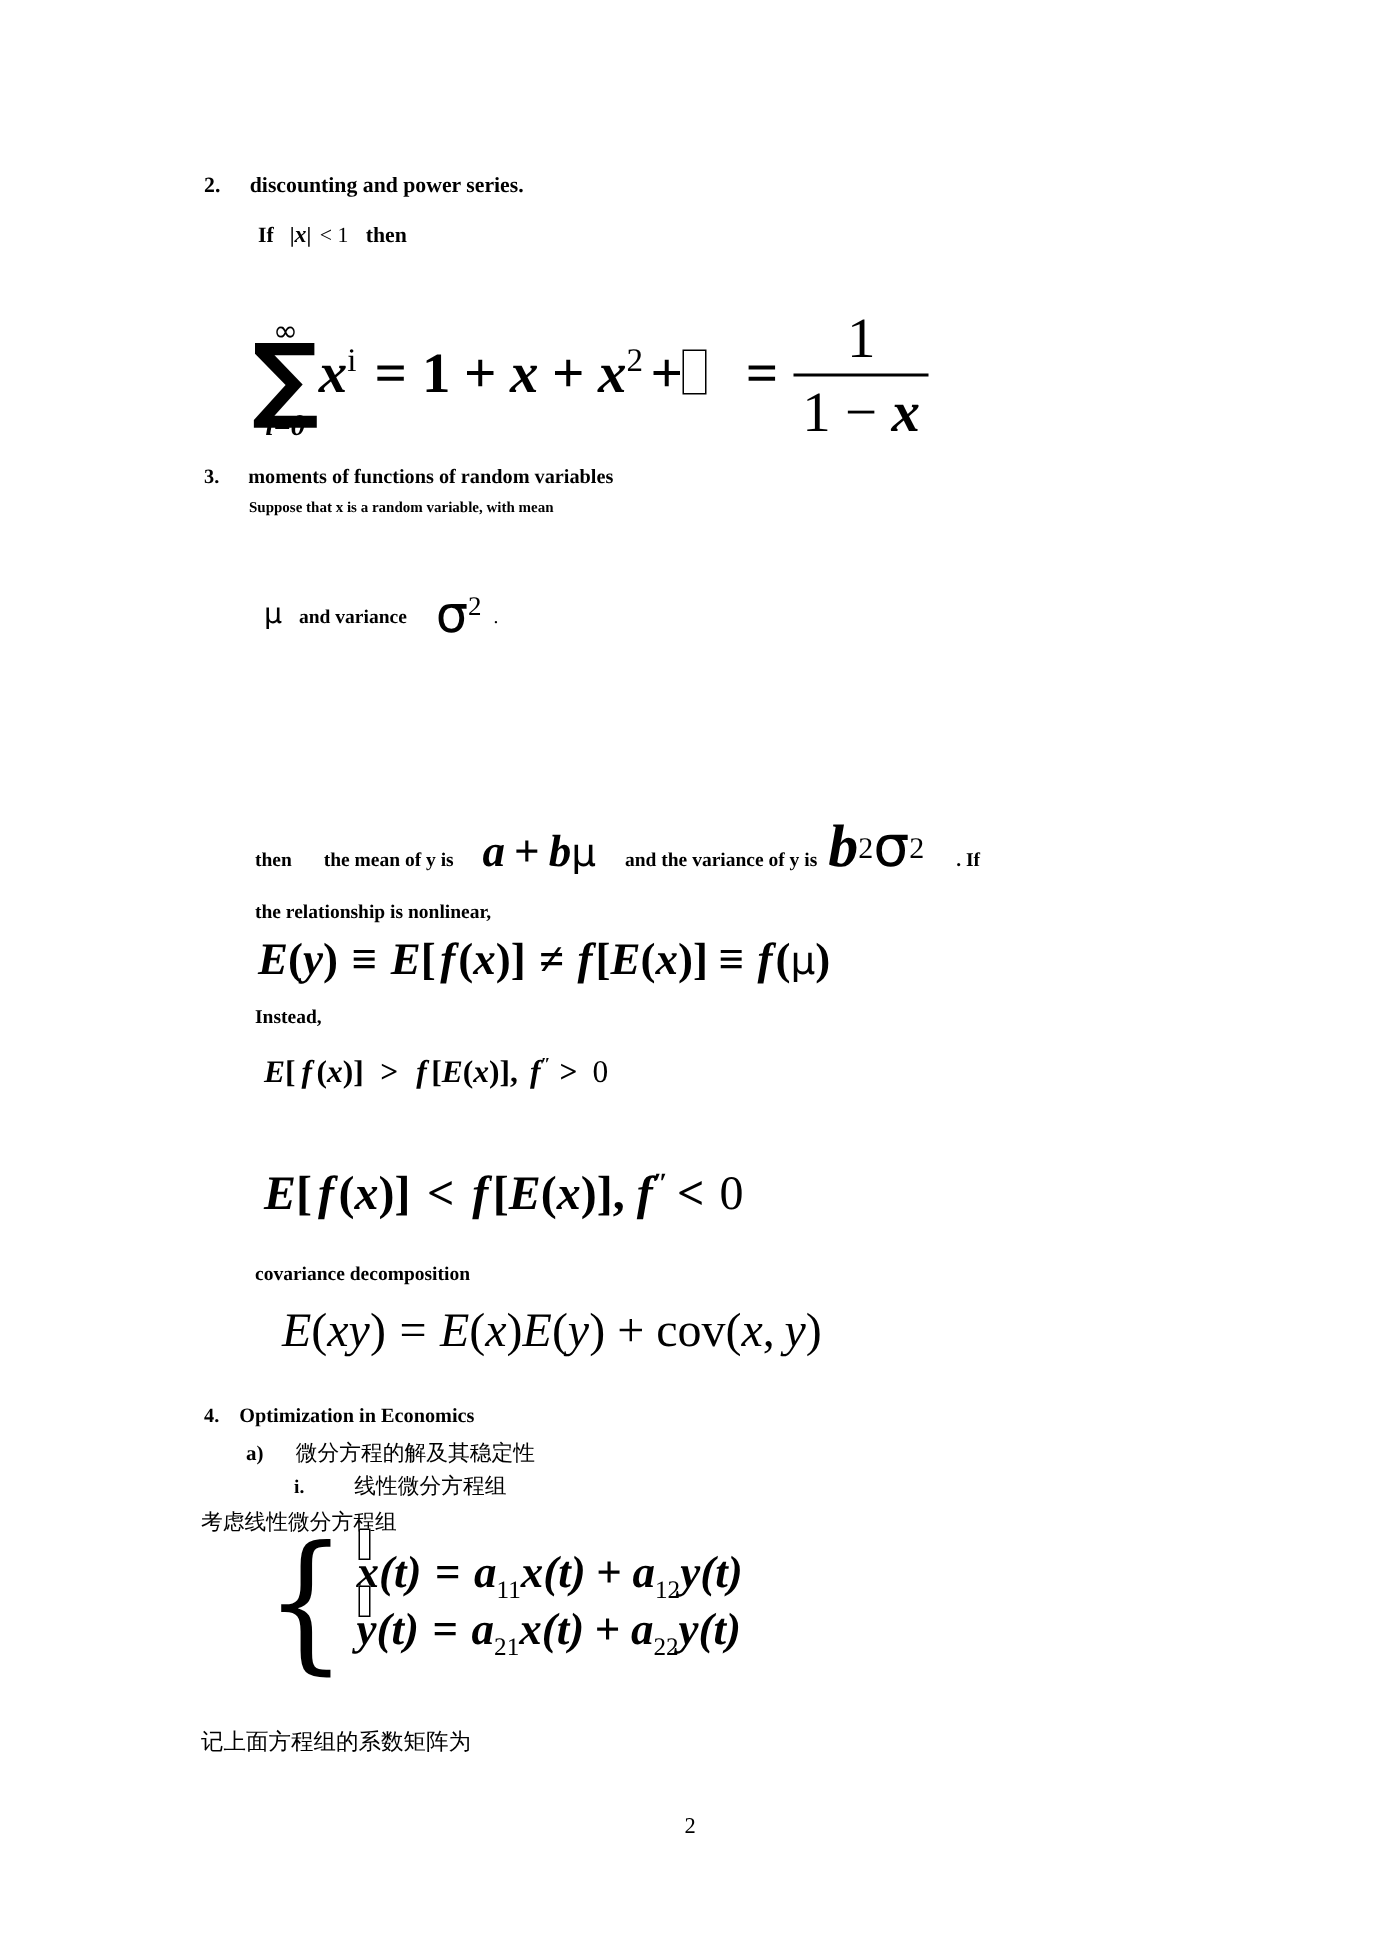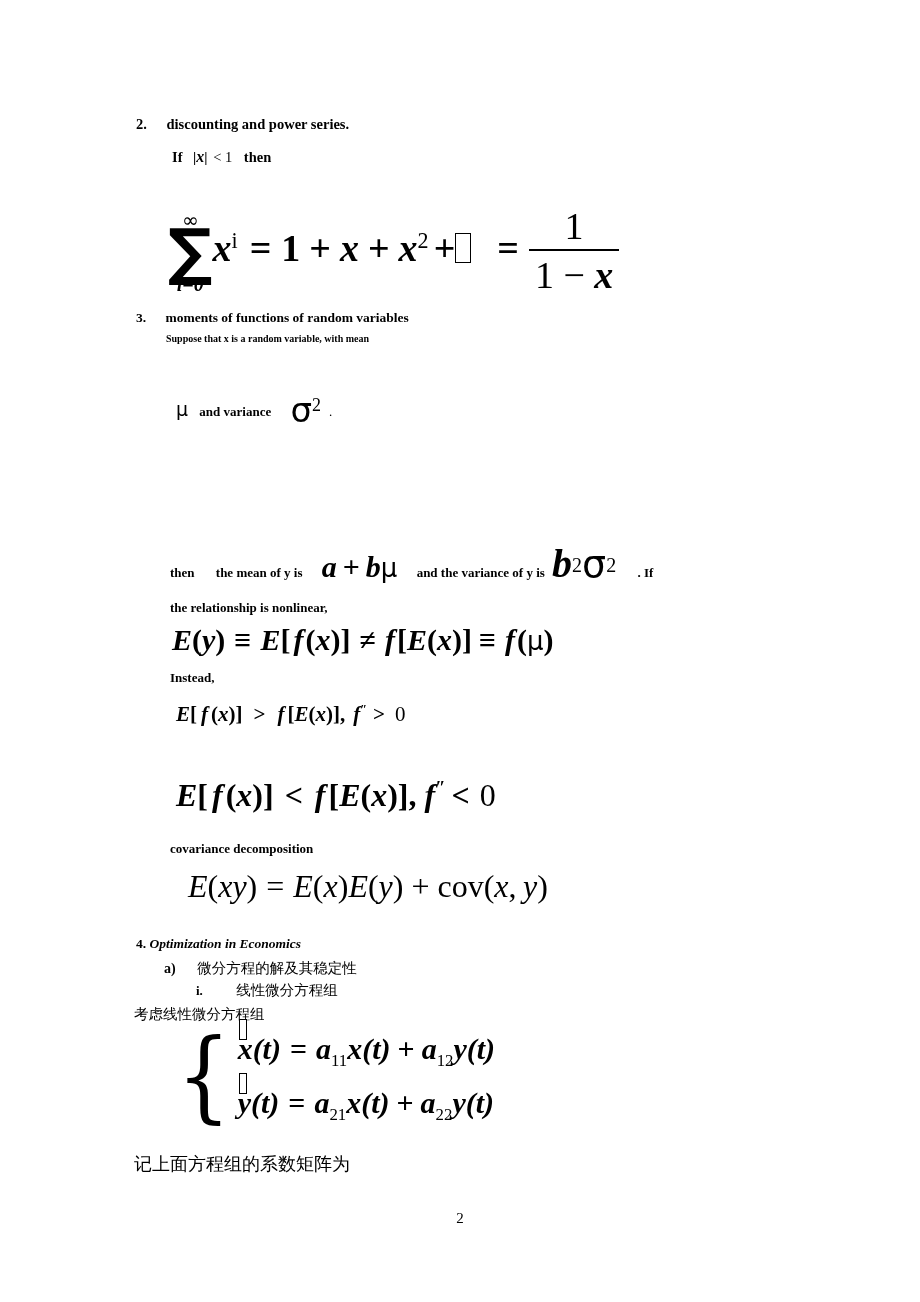--- a/index.html
+++ b/index.html
@@ -121,21 +121,21 @@
     align-items: center;
   }
   .brace {
     font-family: "DejaVu Serif", serif;
     font-weight: normal;
     font-size: 100px;
     line-height: 0.72;
     transform: scaleX(0.85);
     margin-right: 2px;
   }
-  .sys-rows { display: flex; flex-direction: column; gap: 20px; }
+  .sys-rows { display: flex; flex-direction: column; gap: 4px; }
   .sys-row { white-space: nowrap; }
 
   
   .dotvar { position: relative; display: inline-block; }
   .dotvar > .tofu-over {
     position: absolute;
     left: 0.06em;
     top: -0.42em;
     width: 0.26em;
     height: 0.70em;
@@ -221,21 +221,21 @@
   </div>
 
   <div class="abs bold" style="left:170px; top:841px; font-size:13px;">covariance decomposition</div>
 
   <div class="math" style="left:188px; top:868px; font-size:32px;">
     <span class="mi-l">E</span><span class="mn">(</span><span class="mi-l">xy</span><span class="mn">)</span><span class="mn" style="margin-left:9px;">=</span><span class="mi-l" style="margin-left:9px;">E</span><span class="mn">(</span><span class="mi-l">x</span><span class="mn">)</span><span class="mi-l">E</span><span class="mn">(</span><span class="mi-l">y</span><span class="mn">)</span><span class="mn" style="margin-left:8px;">+</span><span class="mn" style="margin-left:8px;">cov(</span><span class="mi-l">x</span><span class="mn">, </span><span class="mi-l">y</span><span class="mn">)</span>
   </div>
 
   <div class="list-row" style="left:136px; top:936px; font-size:13.5px;">
     <span class="list-num">4.</span>
-    <span class="list-text" style="margin-left:0;font-style:italic;">Optimization in Economics</span>
+    <span class="list-text" style="margin-left:10px;">Optimization in Economics</span>
   </div>
 
   <div class="abs" style="left:164px; top:959px; font-size:14px;">
     <span class="bold">a)</span>
     <span class="cjk" style="margin-left:18px; font-size:14.5px;">微分方程的解及其稳定性</span>
   </div>
 
   <div class="abs" style="left:196px; top:981px; font-size:13px;">
     <span class="bold">i.</span>
     <span class="cjk" style="margin-left:30px; font-size:14.5px;">线性微分方程组</span>
@@ -248,17 +248,17 @@
     <span class="sys-rows">
       <span class="sys-row">
         <span class="dotvar"><span class="tofu-over"></span><span class="mi">x</span></span><span class="mi">(t)</span><span class="mo-b" style="margin-left:9px;">=</span><span class="mi" style="margin-left:9px;">a</span><sub class="idx">11</sub><span class="mi">x(t)</span><span class="mo-b" style="margin-left:7px;">+</span><span class="mi" style="margin-left:7px;">a</span><sub class="idx">12</sub><span class="mi">y(t)</span>
       </span>
       <span class="sys-row">
         <span class="dotvar"><span class="tofu-over"></span><span class="mi">y</span></span><span class="mi">(t)</span><span class="mo-b" style="margin-left:9px;">=</span><span class="mi" style="margin-left:9px;">a</span><sub class="idx">21</sub><span class="mi">x(t)</span><span class="mo-b" style="margin-left:7px;">+</span><span class="mi" style="margin-left:7px;">a</span><sub class="idx">22</sub><span class="mi">y(t)</span>
       </span>
     </span>
   </div>
 
-  <div class="abs cjk" style="left:134px; top:1152px; font-size:18px;">记上面方程组的系数矩阵为</div>
+  <div class="abs cjk" style="left:134px; top:1152px; font-size:15px;">记上面方程组的系数矩阵为</div>
 
   <div class="page-number" style="top:1210px;">2</div>
 
 </div>
 
 </body></html>

